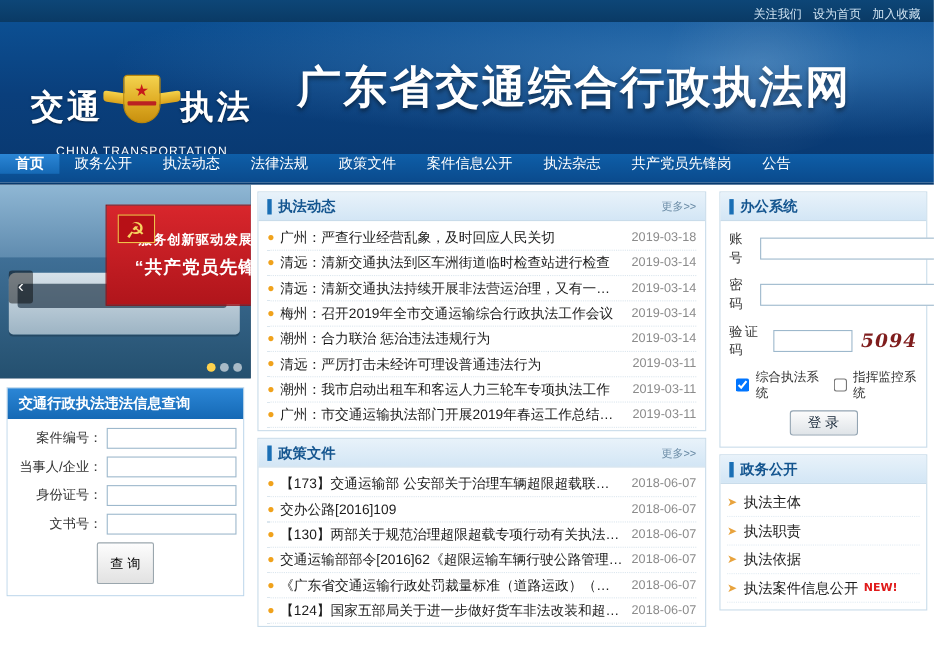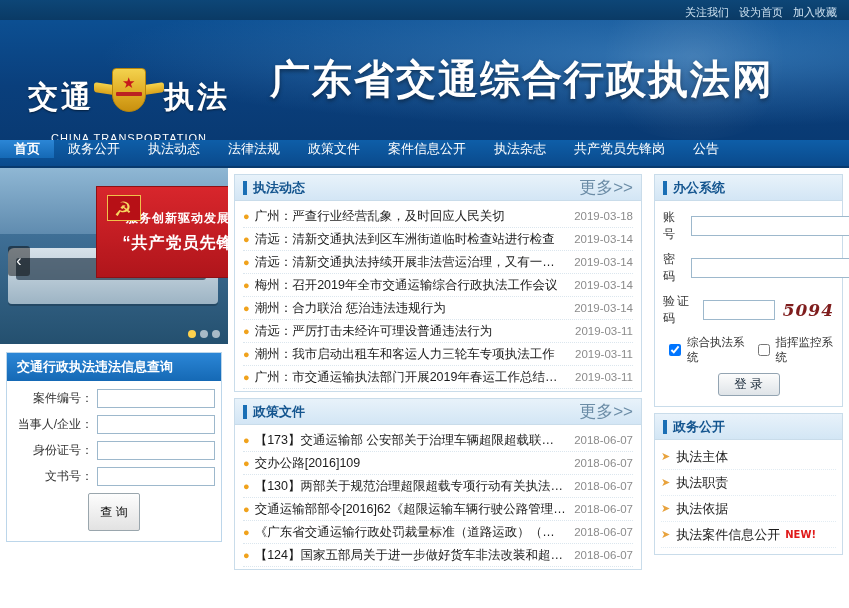--- a/index.html
+++ b/index.html
@@ -207,21 +207,21 @@
     border-bottom: 1px solid #c9dcea;
     display: flex; align-items: center;
     padding-left: 8px;
     font-size: 13px; font-weight: bold; color: #14558f;
   }
   .panel-hd .bluebar {
     width: 4px; height: 14px; background:#1a6fb5; margin-right: 6px;
   }
   .panel-hd .more {
     margin-left:auto; margin-right: 8px;
-    font-size: 17px; color:#6b8ca6; font-weight: normal; cursor: pointer;
+    font-size: 10px; color:#6b8ca6; font-weight: normal; cursor: pointer;
   }
 
   
   .query-panel { margin: 8px 6px 6px 6px; border: 1px solid #bcd6ea; }
   .query-hd {
     height: 28px;
     background: linear-gradient(180deg,#2b86d6 0%, #1569b5 100%);
     color: #fff; font-size: 13px; font-weight: bold;
     display:flex; align-items:center; padding-left: 10px;
   }

